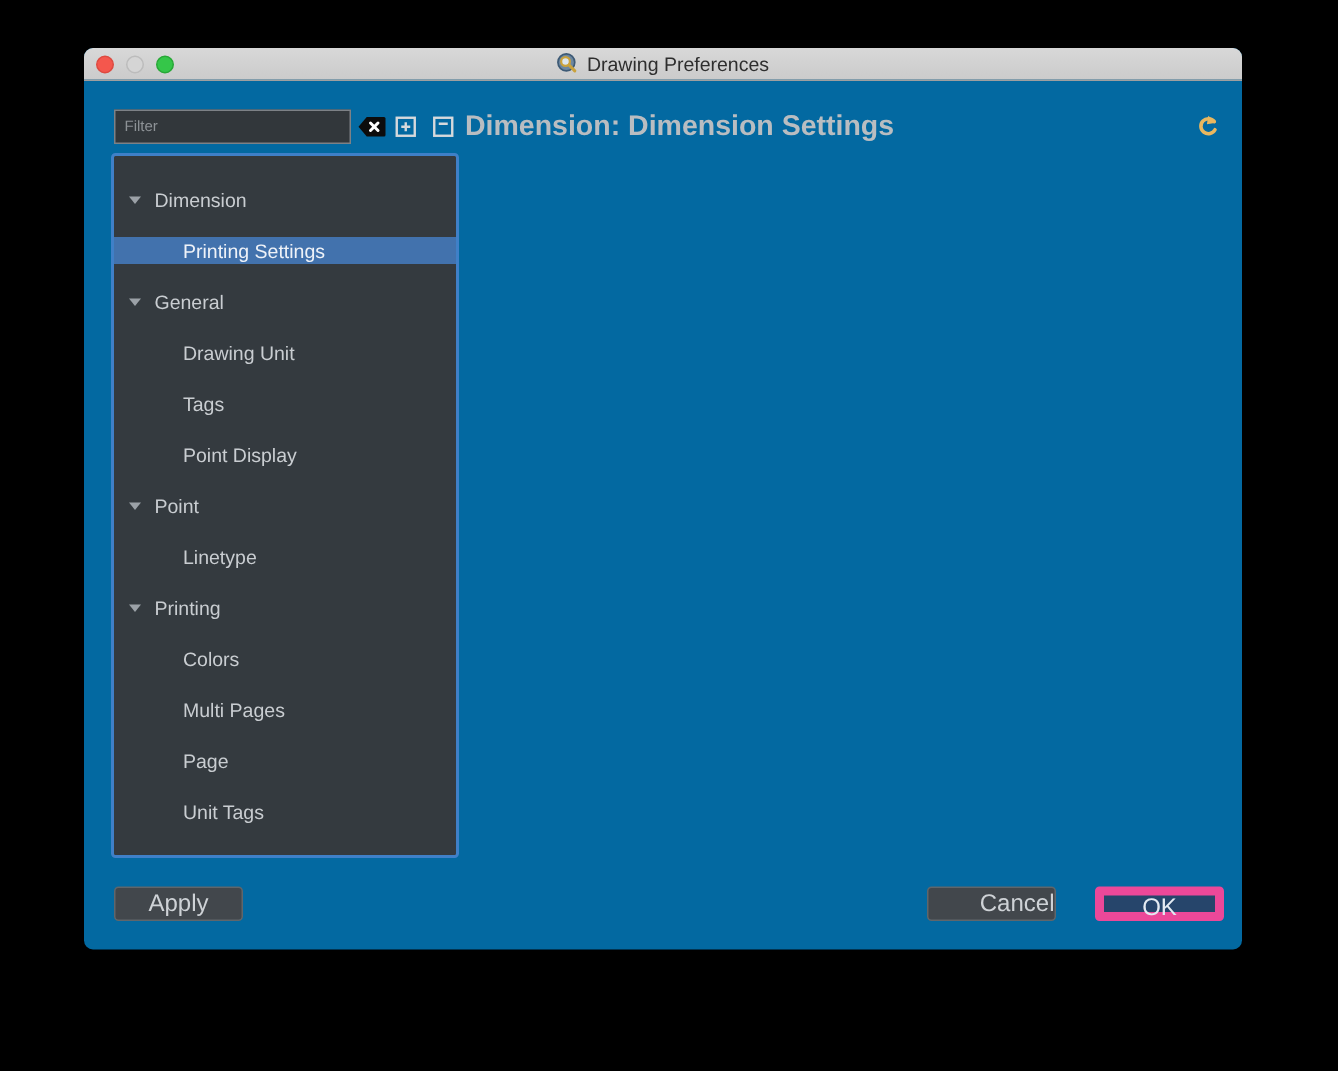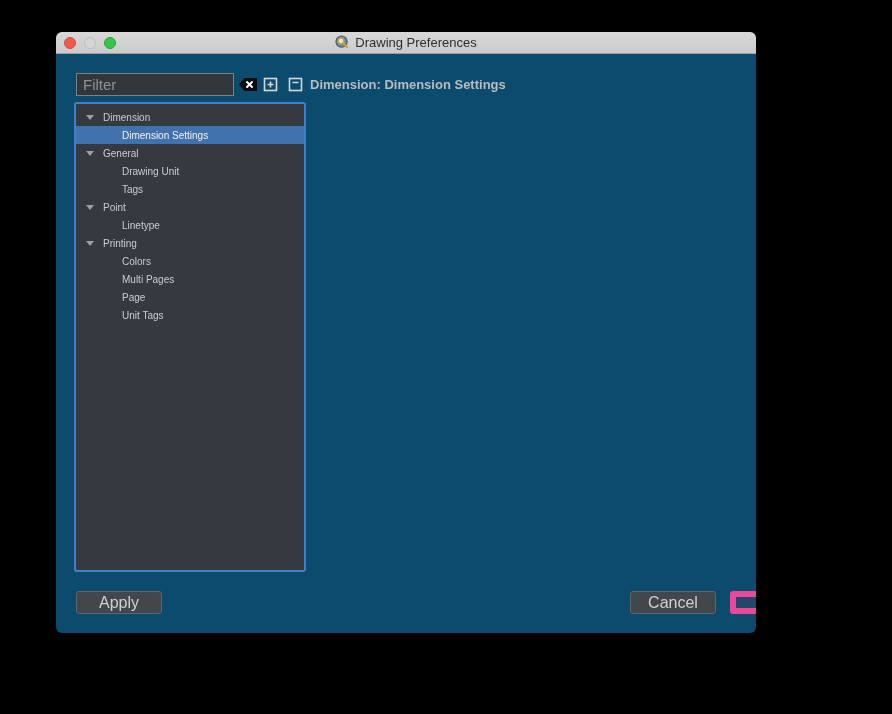--- a/index.html
+++ b/index.html
@@ -6,24 +6,24 @@
   html, body { width: 892px; height: 714px; }
   body {
     background: #000;
     font-family: "Liberation Sans", sans-serif;
     position: relative;
     overflow: hidden;
   }
   .window {
     position: absolute;
     left: 56px; top: 32px;
-    width: 700px; height: 601px;
+    width: 772px; height: 601px;
     border-radius: 6px;
     overflow: hidden;
-    background: #0c4a6e;
+    background: #0369a1;
     box-shadow: 0 12px 36px rgba(0,0,0,0.65);
   }
   
   .titlebar {
     position: absolute; left: 0; top: 0;
     width: 100%; height: 22px;
     background: linear-gradient(#d8d8d8, #cbcbcb);
     border-bottom: 1px solid #9f9f9f;
     display: flex; align-items: center; justify-content: center;
   }
@@ -39,60 +39,61 @@
   .titlebar .title {
     font-size: 13px; color: #2e2e2e;
   }
   
   .filter-input {
     position: absolute; left: 20px; top: 41px;
     width: 158px; height: 23px;
     background: #32373b;
     border: 1px solid #7d8186;
     color: #cfd3d7;
-    font-size: 15px;
+    font-size: 10px;
     padding: 0 6px;
     outline: none;
     font-family: "Liberation Sans", sans-serif;
   }
   .filter-input::placeholder { color: #8d9296; }
   .icon-btn {
     position: absolute;
     background: transparent; border: none;
     padding: 0; cursor: pointer;
     display: flex; align-items: center; justify-content: center;
   }
   .btn-clear   { left: 182px; top: 44px; width: 20px; height: 17px; }
   .btn-expand  { left: 207px; top: 45px; width: 15px; height: 15px; }
   .btn-collapse{ left: 232px; top: 45px; width: 15px; height: 15px; }
   .btn-reset   { left: 739px; top: 42px; width: 20px; height: 20px; }
   .panel-header {
     position: absolute; left: 254px; top: 41px; height: 23px;
     line-height: 23px;
-    font-size: 13px; font-weight: bold;
+    font-size: 19px; font-weight: bold;
     color: #b9bdc1;
     white-space: nowrap;
   }
   
   .tree {
     position: absolute; left: 18px; top: 70px;
     width: 232px; height: 470px;
     background: #343a3f;
     border: 2px solid #3f80c8;
     border-radius: 3px;
     overflow: hidden;
     padding-top: 4px;
   }
   .tree-row {
     height: 18px;
     display: flex; align-items: center;
-    font-size: 10px;
+    font-size: 13px;
     color: #c9cdd1;
     cursor: default;
     white-space: nowrap;
+    margin-top: 16px;
   }
   .tree-row.selected { background: #4272ad; color: #eef2f8; }
   .tree-row .tri {
     width: 0; height: 0; margin-left: 10px;
     border-left: 4.5px solid transparent;
     border-right: 4.5px solid transparent;
     border-top: 5.5px solid #9ba1a7;
     flex: 0 0 auto;
   }
   .tree-row.group .lbl { margin-left: 9px; }
@@ -103,21 +104,21 @@
     width: 86px; height: 23px;
     border-radius: 3px;
     font-size: 16px;
     font-family: "Liberation Sans", sans-serif;
     background: #42474c;
     border: 1px solid #60666b;
     color: #ced2d6;
     cursor: pointer;
   }
   .btn-apply  { left: 20px; }
-  .btn-cancel { left: 574px; }
+  .btn-cancel { left: 562px; text-align: right; }
   .btn-ok {
     left: 674px;
     background: #26456b;
     border: 6px solid #ec4899;
     color: #e3eaf2;
   }
 </style>
 </head>
 <body>
 
@@ -184,37 +185,40 @@
   </button>
 
   <div class="tree">
 
     <div class="tree-row group">
       <span class="tri"></span>
       <span class="lbl">Dimension</span>
     </div>
 
     <div class="tree-row child selected">
-      <span class="lbl">Dimension Settings</span>
+      <span class="lbl">Printing Settings</span>
     </div>
 
     <div class="tree-row group">
       <span class="tri"></span>
       <span class="lbl">General</span>
     </div>
 
     <div class="tree-row child">
       <span class="lbl">Drawing Unit</span>
     </div>
 
     <div class="tree-row child">
       <span class="lbl">Tags</span>
     </div>
 
 
+    <div class="tree-row child">
+      <span class="lbl">Point Display</span>
+    </div>
 
     <div class="tree-row group">
       <span class="tri"></span>
       <span class="lbl">Point</span>
     </div>
 
     <div class="tree-row child">
       <span class="lbl">Linetype</span>
     </div>
 

